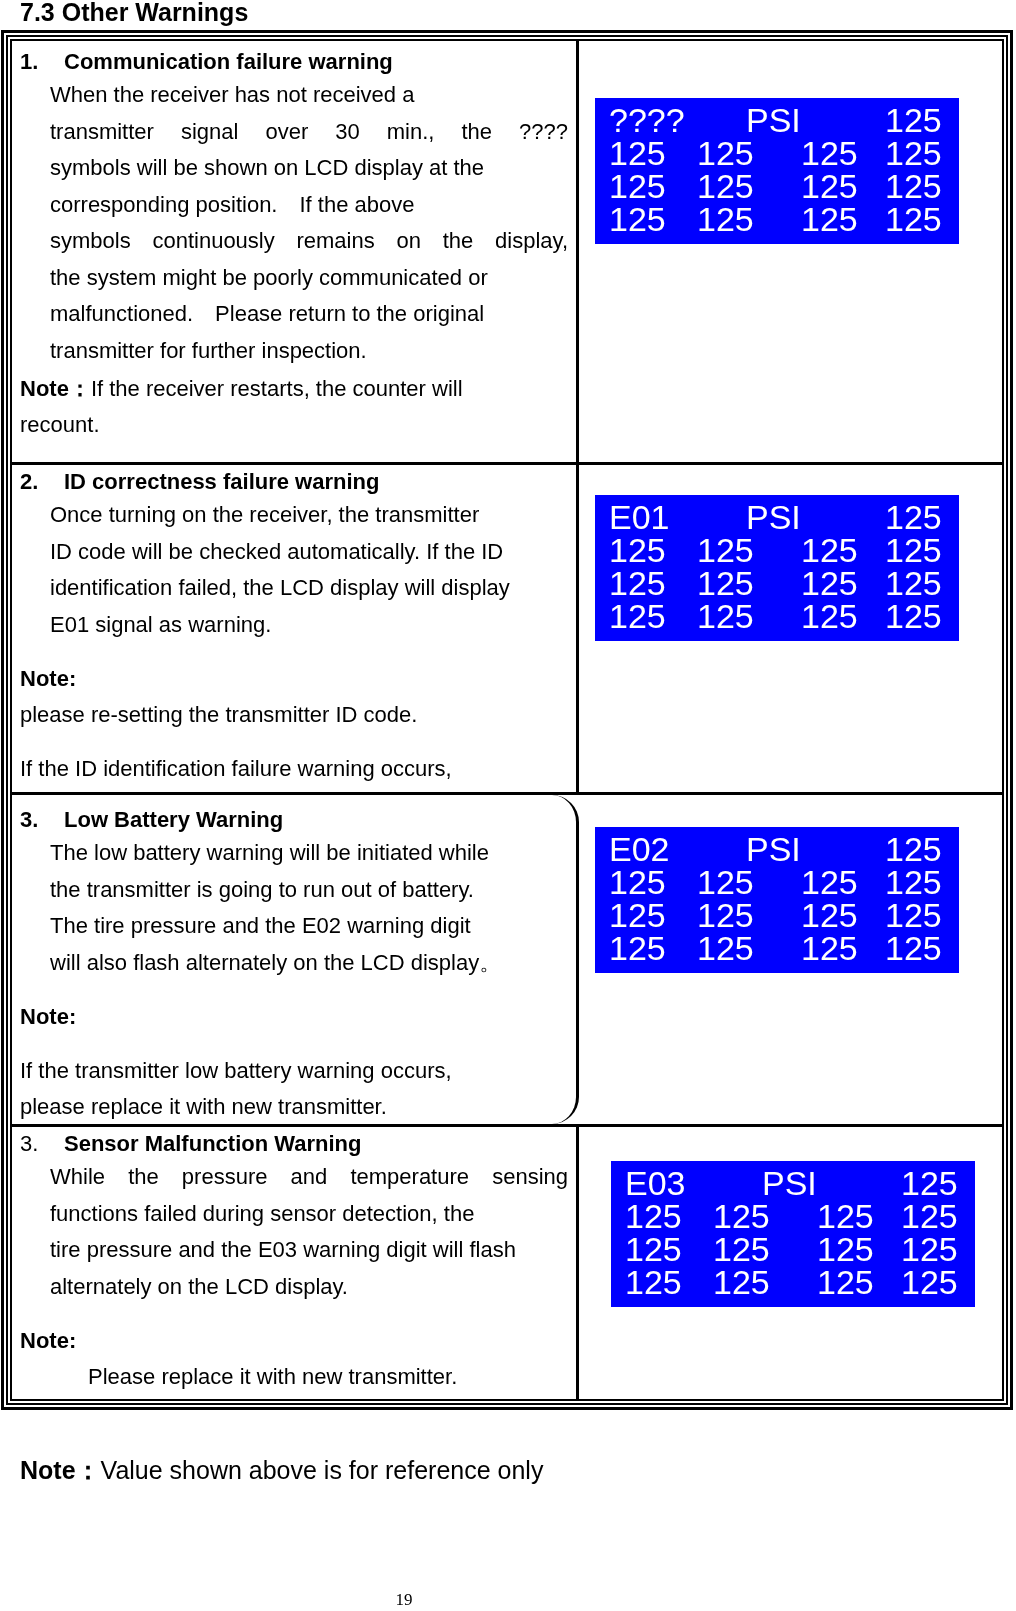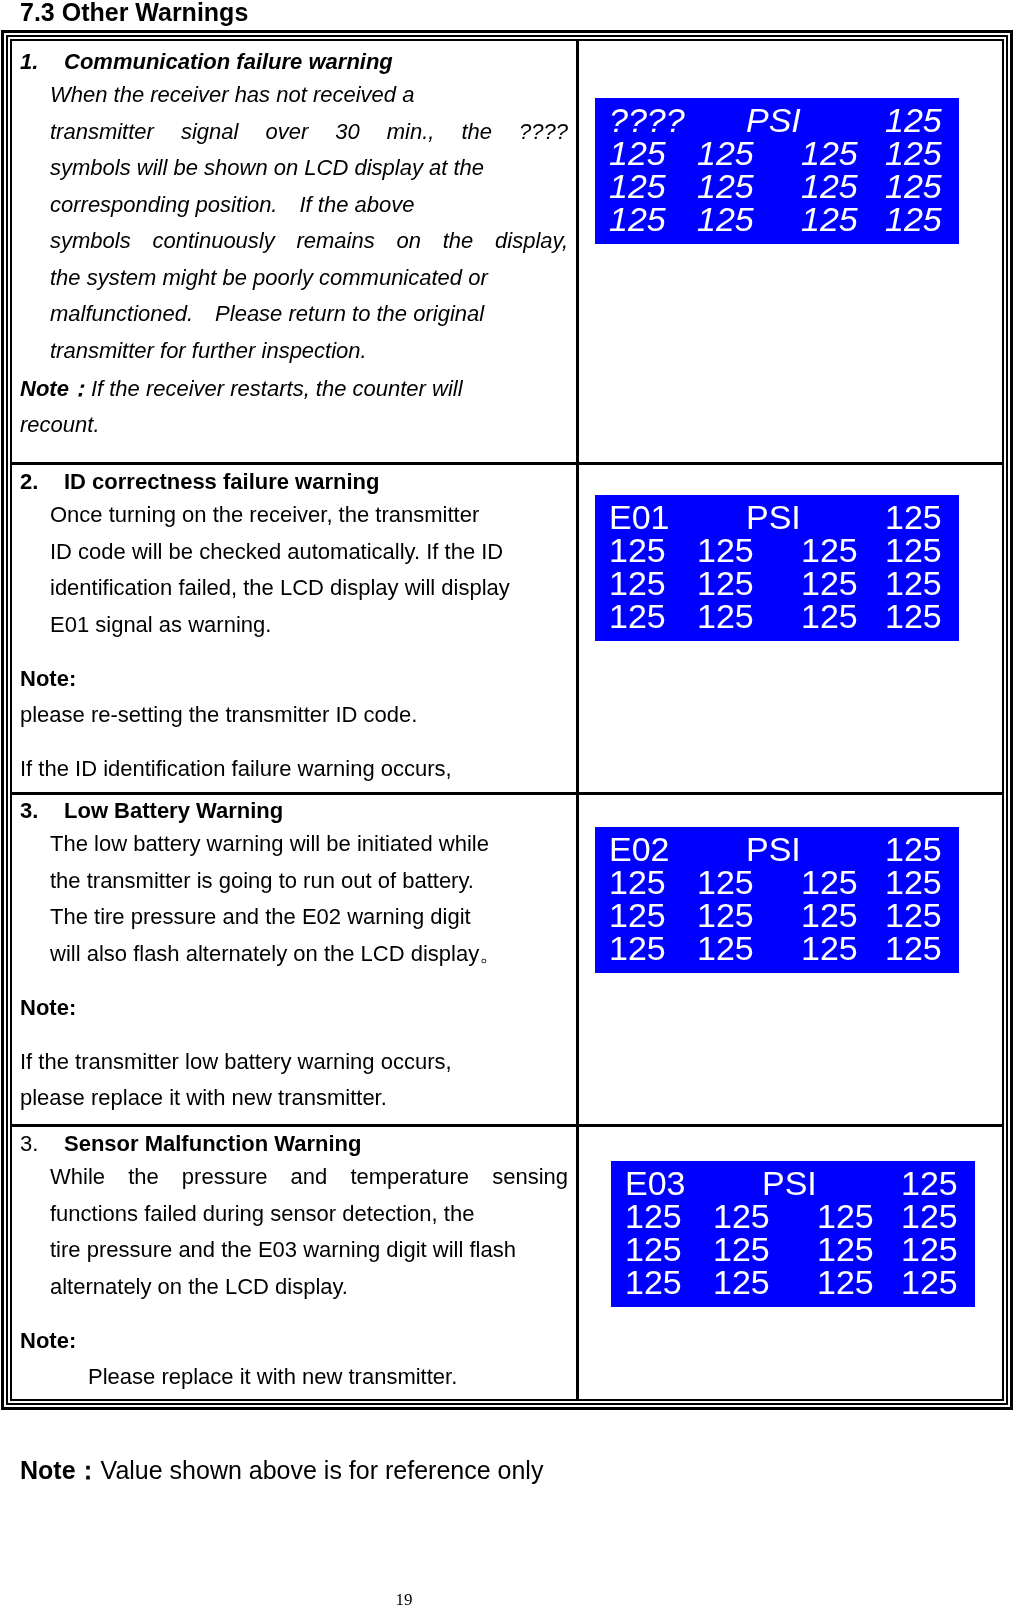--- a/index.html
+++ b/index.html
@@ -74,21 +74,21 @@
 </head>
 <body>
 
 <div class="section-title">7.3 Other Warnings</div>
 
 <div class="frame-outer"></div>
 <div class="frame-mid"></div>
 
 <div class="table">
 
-  <div class="row" style="top:0; height:483px;font-style:italic;">
+  <div class="row" style="top:0; height:483px;">
     <div class="cell-left">
       <p class="heading">
         <span class="num">1.</span><span>Communication failure warning</span>
       </p>
       <div class="body-text">
         <span class="ln">When the receiver has not received a</span>
         <span class="ln justify">transmitter signal over 30 min., the ????</span>
         <span class="ln">symbols will be shown on LCD display at the</span>
         <span class="ln">corresponding position.　If the above</span>
         <span class="ln justify">symbols continuously remains on the display,</span>
@@ -168,21 +168,21 @@
           <span class="c0">125</span>
           <span class="c1">125</span>
           <span class="c2">125</span>
           <span class="c3">125</span>
         </div>
       </div>
     </div>
   </div>
 
   <div class="row" style="top:751px; height:332px;">
-    <div class="cell-left" style="padding-top:1px;">
+    <div class="cell-left" style="padding-top:10px;border-radius:27px;">
       <p class="heading">
         <span class="num">3.</span><span>Low Battery Warning</span>
       </p>
       <div class="body-text">
         <span class="ln">The low battery warning will be initiated while</span>
         <span class="ln">the transmitter is going to run out of battery.</span>
         <span class="ln">The tire pressure and the E02 warning digit</span>
         <span class="ln">will also flash alternately on the LCD display。</span>
       </div>
       <p class="note-line note-gap note-label">Note:</p>

